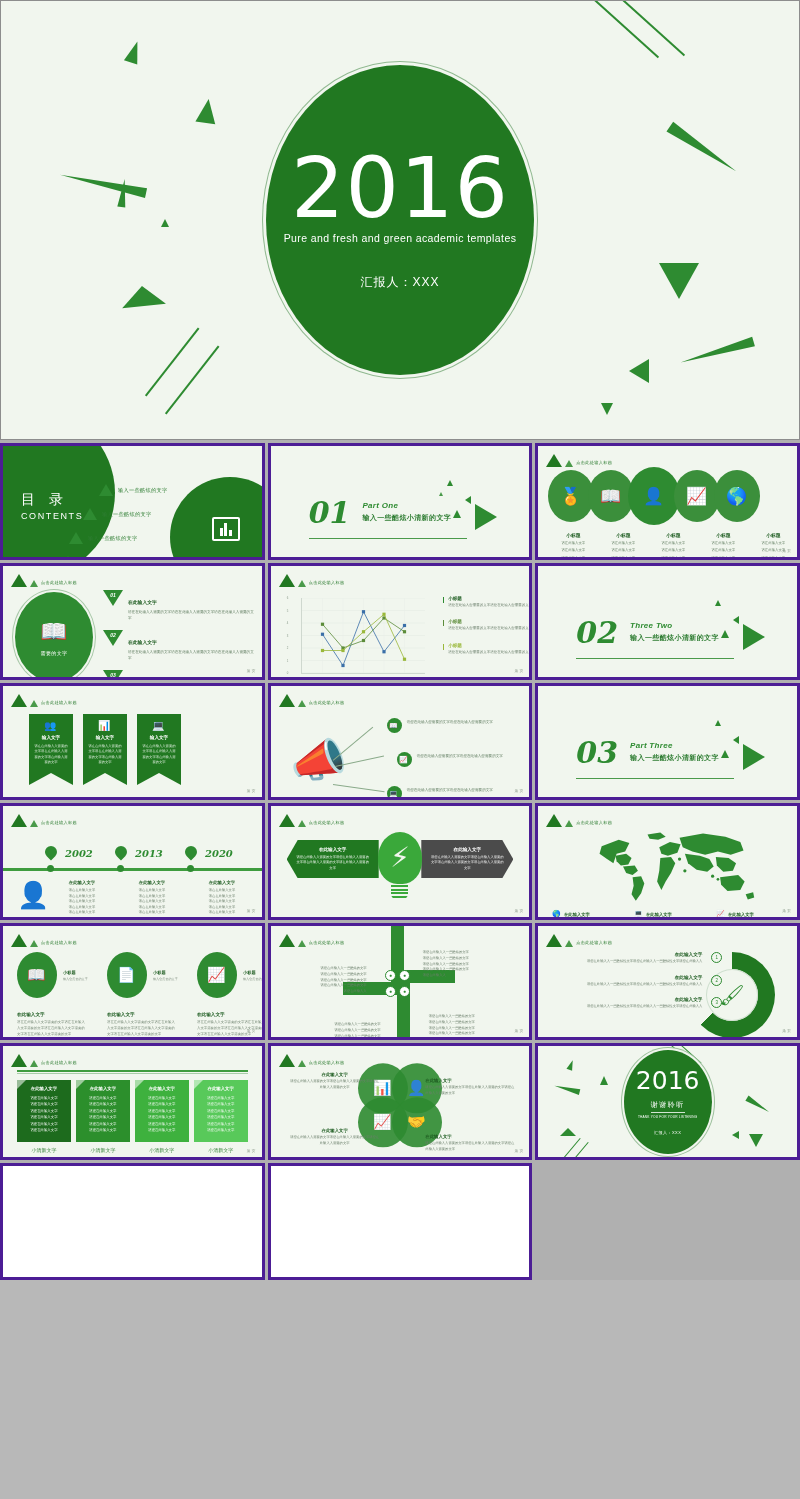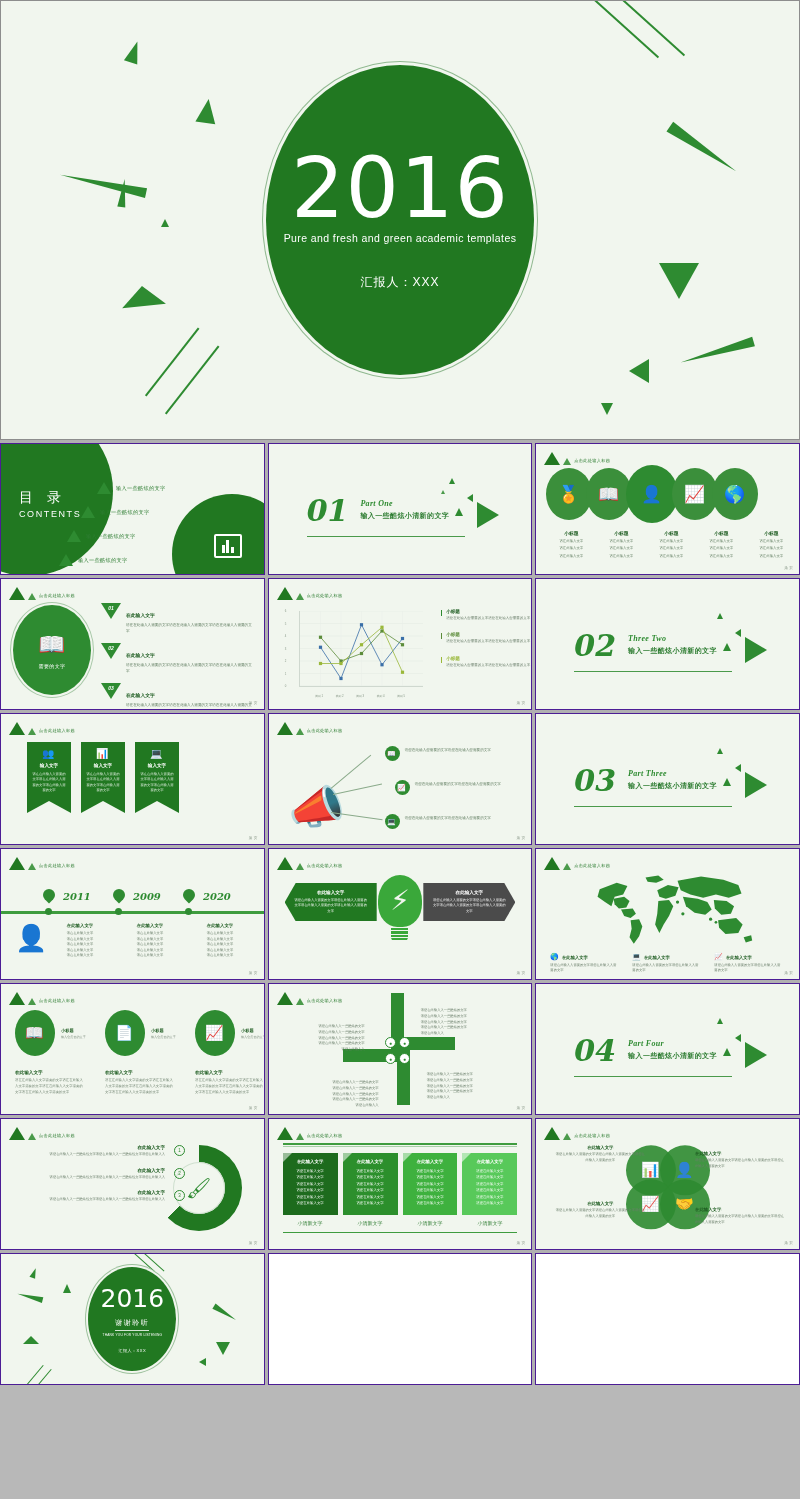--- a/index.html
+++ b/index.html
@@ -46,23 +46,23 @@
   .grid {
     display: grid;
     grid-template-columns: repeat(3, 1fr);
     gap: 3px;
     padding: 3px 0 0 0;
     background: #b0b0b0;
   }
   .slide {
     position: relative;
     background: #f1f6ee;
-    height: 132px;
+    height: 117px;
     overflow: hidden;
-    border: 1px solid #4c1d95;
+    border: 3px solid #4c1d95;
   }
   .slide.blank { background: #ffffff; }
 
   
   .shead { position: absolute; left: 8px; top: 8px; display: flex; align-items: flex-start; gap: 3px; }
   .shead .m1 {
     width: 0; height: 0;
     border-left: 8px solid transparent; border-right: 8px solid transparent;
     border-bottom: 13px solid #217821;
   }
@@ -109,21 +109,21 @@
     display: flex; align-items: flex-end; justify-content: center; padding-bottom: 3px; gap: 1.5px;
   }
   .cont-icon i { display: block; width: 3px; background: #fff; }
 
   
   .sec-wrap { position: absolute; left: 38px; top: 52px; display: flex; align-items: flex-start; gap: 12px; }
   .sec-num {
     font-size: 30px; color: #2e8b31; font-style: italic;
     font-weight: 700; font-family: "DejaVu Serif", serif; line-height: 1;
   }
-  .sec-txt { padding-top: 3px; font-family: Liberation Serif, serif; }
+  .sec-txt { padding-top: 3px; }
   .sec-en { font-size: 8px; color: #2e8b31; font-style: italic; font-weight: 700; letter-spacing: .3px; }
   .sec-cn { font-size: 7px; color: #2e7d32; font-weight: 700; margin-top: 3px; letter-spacing: .4px; }
   .sec-rule { position: absolute; left: 38px; top: 92px; width: 158px; height: 1px; background: #4a9a4a; }
   .sec-bigtri {
     position: absolute; right: 32px; top: 58px;
     width: 0; height: 0;
     border-top: 13px solid transparent; border-bottom: 13px solid transparent;
     border-left: 22px solid #2e8b31;
   }
   .spark { position: absolute; width: 0; height: 0; }
@@ -632,22 +632,22 @@
         </div>
       <div class="tl-pin" style="left:112px;">
           <div class="pb"></div>
         </div>
       <div class="tl-pin" style="left:182px;">
           <div class="pb"></div>
         </div>
       <div class="tl-dot" style="left:44px;"></div>
       <div class="tl-dot" style="left:114px;"></div>
       <div class="tl-dot" style="left:184px;"></div>
-      <div class="tl-year" style="left:62px;">2011</div>
-      <div class="tl-year" style="left:132px;">2009</div>
+      <div class="tl-year" style="left:62px;">2002</div>
+      <div class="tl-year" style="left:132px;">2013</div>
       <div class="tl-year" style="left:202px;">2020</div>
       <div class="tl-person">👤</div>
       <div class="tl-col" style="left:48px;">
           <div class="h">在此输入文字</div>
           <div class="b"><span>请在在此输入文字</span><br><span>请在在此输入文字</span><br><span>请在在此输入文字</span><br><span>请在在此输入文字</span><br><span>请在在此输入文字</span></div>
         </div>
       <div class="tl-col" style="left:118px;">
           <div class="h">在此输入文字</div>
           <div class="b"><span>请在在此输入文字</span><br><span>请在在此输入文字</span><br><span>请在在此输入文字</span><br><span>请在在此输入文字</span><br><span>请在在此输入文字</span></div>
         </div>
@@ -792,34 +792,20 @@
         <div class="cr-dot" style="left:46px;top:60px;">●</div>
         <div class="cr-dot" style="left:60px;top:60px;">●</div>
       </div>
       <div class="ctx" style="left:26px;top:40px;text-align:right;width:70px;">请您在此输入入一些酷炫的文字<br>请您在此输入入一些酷炫的文字<br>请您在此输入入一些酷炫的文字<br>请您在此输入入一些酷炫的文字<br>请您在此输入入</div>
       <div class="ctx" style="left:152px;top:24px;width:72px;">请您在此输入入一些酷炫的文字<br>请您在此输入入一些酷炫的文字<br>请您在此输入入一些酷炫的文字<br>请您在此输入入一些酷炫的文字<br>请您在此输入入</div>
       <div class="ctx" style="left:158px;top:88px;width:72px;">请您在此输入入一些酷炫的文字<br>请您在此输入入一些酷炫的文字<br>请您在此输入入一些酷炫的文字<br>请您在此输入入一些酷炫的文字<br>请您在此输入入</div>
       <div class="ctx" style="left:40px;top:96px;text-align:right;width:70px;">请您在此输入入一些酷炫的文字<br>请您在此输入入一些酷炫的文字<br>请您在此输入入一些酷炫的文字<br>请您在此输入入一些酷炫的文字<br>请您在此输入入</div>
       <div class="pgnum">第 页</div>
     </div>
 
-    <div class="slide">
-      <div class="sec-wrap">
-        <div class="sec-num">04</div>
-        <div class="sec-txt">
-          <div class="sec-en">Part Four</div>
-          <div class="sec-cn">输入一些酷炫小清新的文字</div>
-        </div>
-      </div>
-      <div class="sec-rule"></div>
-      <div class="sec-bigtri"></div>
-      <div class="spark" style="right:76px;top:34px;border-left:3px solid transparent;border-right:3px solid transparent;border-bottom:6px solid #2e8b31;"></div>
-      <div class="spark" style="right:58px;top:50px;border-top:4px solid transparent;border-bottom:4px solid transparent;border-right:6px solid #2e8b31;"></div>
-      <div class="spark" style="right:68px;top:64px;border-left:4px solid transparent;border-right:4px solid transparent;border-bottom:8px solid #2e8b31;"></div>
-    </div>
 
     <div class="slide">
       <div class="shead">
         <span class="m1"></span>
         <span class="m2"></span>
         <span class="ht">点击此处输入标题</span>
       </div>
       <div class="donut">
         <div class="ring"></div>
         <div class="hole"></div>

